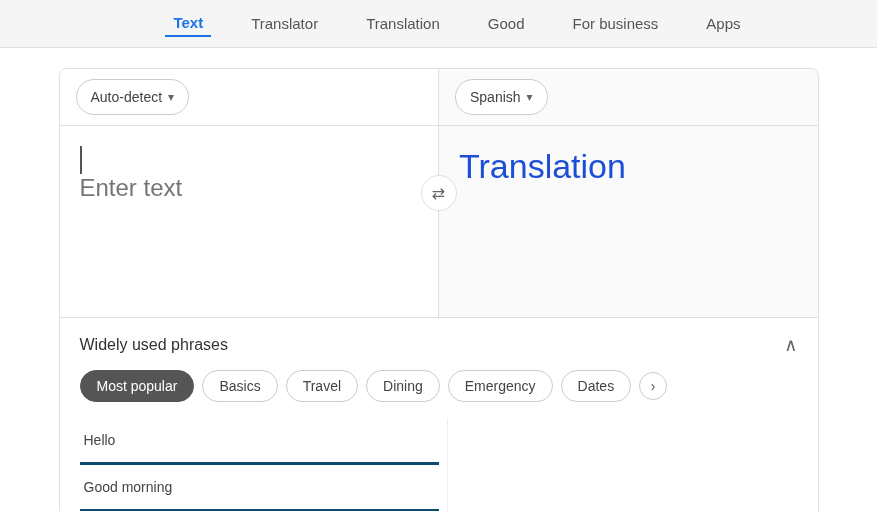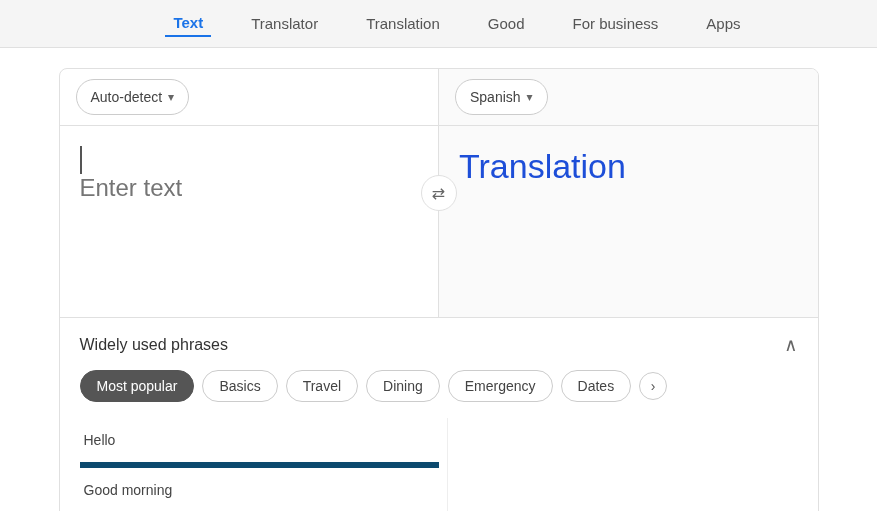--- a/index.html
+++ b/index.html
@@ -200,21 +200,21 @@
       gap: 0;
     }
 
     .phrase-col {
       display: flex;
       flex-direction: column;
     }
 
     .phrase-item {
       padding: 14px 4px;
-      border-bottom: 6px solid #0c4a6e;
+      border-bottom: 3px solid #0c4a6e;
       font-size: 14px;
       color: #444;
       cursor: pointer;
     }
 
     .phrase-divider {
       width: 1px;
       background: #eee;
       margin: 0 8px;
     }

